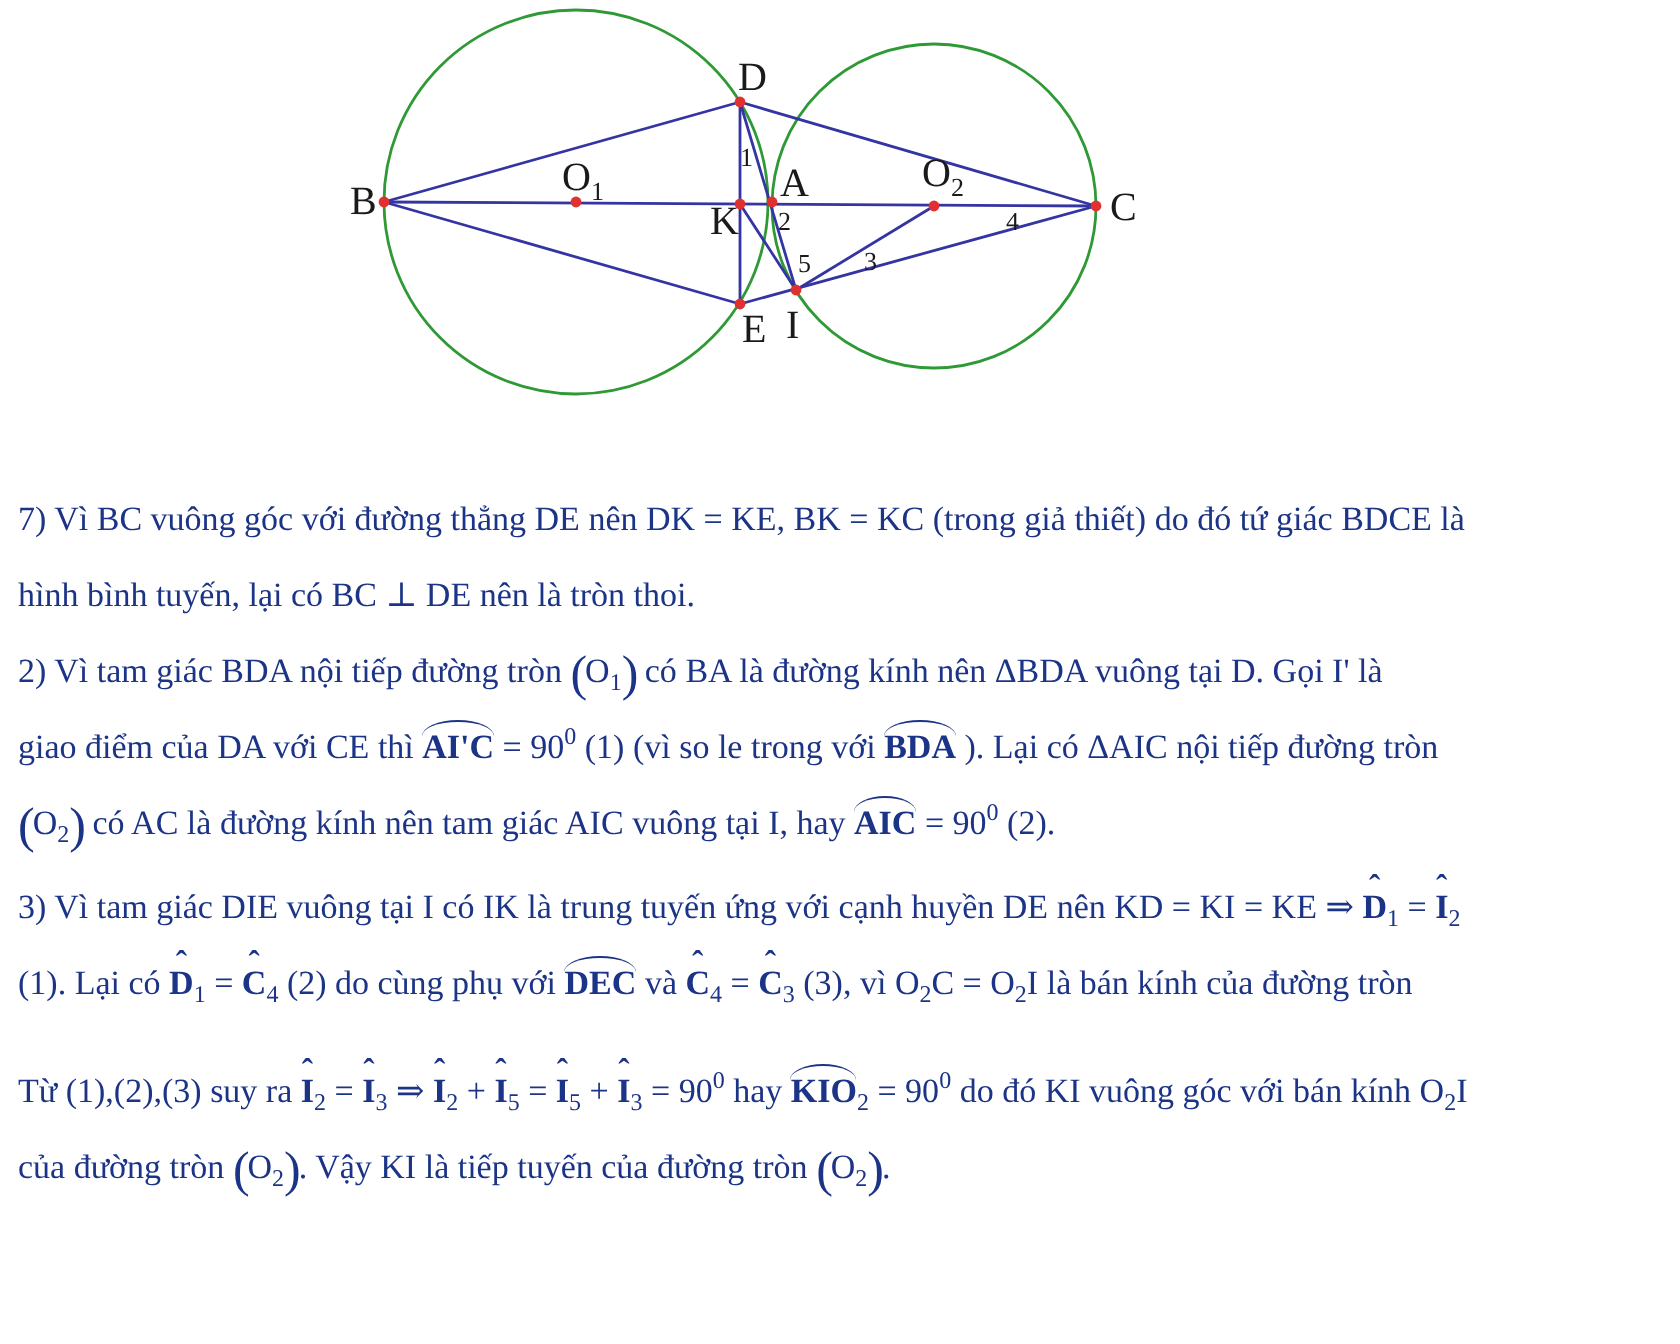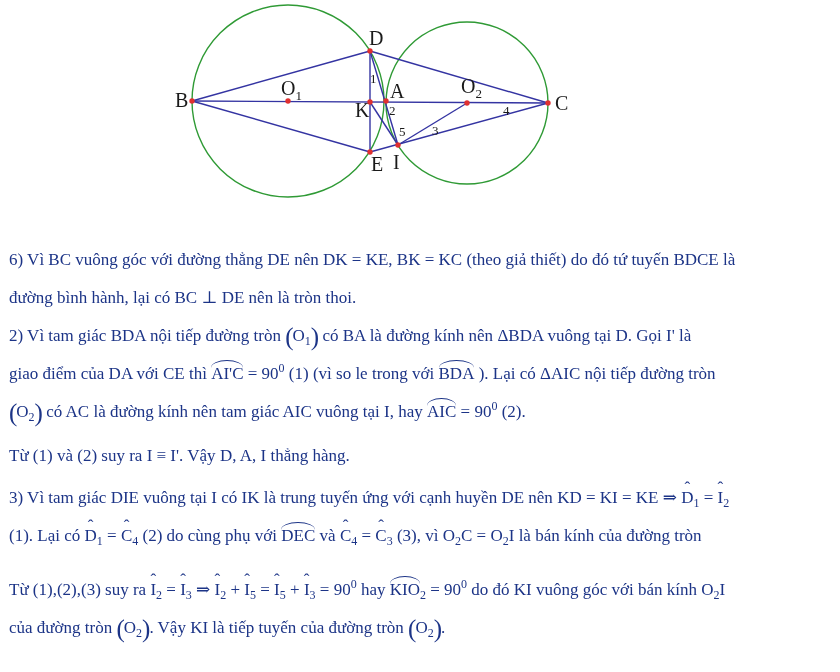--- a/index.html
+++ b/index.html
@@ -10,21 +10,21 @@
   #solution{position:absolute;left:9px;top:241px;width:826px;font-size:17px;line-height:38px;}
   .line{white-space:nowrap;}
   .para{margin:0;}
   .para.p2{margin-top:6px;}
   .para.p3{margin-top:4px;}
   .para.p4{margin-top:16px;}
   .m{}
   .bp{font-size:25px;vertical-align:-4px;letter-spacing:-1px;line-height:0;}
   sub{font-size:12px;vertical-align:-4px;line-height:0;}
   sup{font-size:12px;vertical-align:7px;line-height:0;}
-  .hat{position:relative;white-space:nowrap;display:inline-block;line-height:1;}
+  .hat{position:relative;white-space:nowrap;display:inline-block;line-height:1;font-weight:bold;}
   .hatw::before{content:"";position:absolute;left:0;right:0;top:-5px;height:7px;
     border-top:1.4px solid currentColor;border-radius:50% 50% 0 0/100% 100% 0 0;}
   .hatc::before{content:"\2C6";position:absolute;left:50%;top:-10px;transform:translateX(-50%);
     font-size:17px;line-height:1;}
 </style>
 </head>
 <body>
 
 <div id="figure-wrap">
   <svg id="diagram" width="840" height="215" viewBox="0 0 840 215" xmlns="http://www.w3.org/2000/svg">
@@ -60,30 +60,27 @@
       <text x="370" y="83" font-size="13" fill="#1a1a1a">1</text>
       <text x="389" y="115" font-size="13" fill="#1a1a1a">2</text>
       <text x="399" y="136" font-size="13" fill="#1a1a1a">5</text>
       <text x="432" y="135" font-size="13" fill="#1a1a1a">3</text>
       <text x="503" y="115" font-size="13" fill="#1a1a1a">4</text>
     </svg>
 </div>
 
 <div id="solution" style="color: rgb(28, 52, 135);">
     <div class="para p0">
-      <div class="line"><span>6) Vì </span><span class="m">BC</span><span> vuông góc với đường thẳng </span><span class="m">DE</span><span> nên </span><span class="m">DK = KE, BK = KC</span><span> (theo giả thiết) do đó tứ tuyến </span><span class="m">BDCE</span><span> là</span></div>
-      <div class="line"><span>đường bình hành, lại có </span><span class="m">BC ⊥ DE</span><span> nên là tròn thoi.</span></div>
+      <div class="line"><span>7) Vì </span><span class="m">BC</span><span> vuông góc với đường thẳng </span><span class="m">DE</span><span> nên </span><span class="m">DK = KE, BK = KC</span><span> (trong giả thiết) do đó tứ giác </span><span class="m">BDCE</span><span> là</span></div>
+      <div class="line"><span>hình bình tuyến, lại có </span><span class="m">BC ⊥ DE</span><span> nên là tròn thoi.</span></div>
     </div>
     <div class="para p1">
       <div class="line"><span>2) Vì tam giác </span><span class="m">BDA</span><span> nội tiếp đường tròn </span><span class="bp">(</span><span class="m">O<sub>1</sub></span><span class="bp">)</span><span> có </span><span class="m">BA</span><span> là đường kính nên </span><span class="m">ΔBDA</span><span> vuông tại </span><span class="m">D</span><span>. Gọi </span><span class="m">I'</span><span> là</span></div>
       <div class="line"><span>giao điểm của </span><span class="m">DA</span><span> với </span><span class="m">CE</span><span> thì </span><span class="m"><span class="hat hatw">AI'C</span></span><span class="m"> = 90<sup>0</sup></span><span> (1) (vì so le trong với </span><span class="m"><span class="hat hatw">BDA</span></span><span> ). Lại có </span><span class="m">ΔAIC</span><span> nội tiếp đường tròn</span></div>
       <div class="line"><span class="bp">(</span><span class="m">O<sub>2</sub></span><span class="bp">)</span><span> có </span><span class="m">AC</span><span> là đường kính nên tam giác </span><span class="m">AIC</span><span> vuông tại </span><span class="m">I</span><span>, hay </span><span class="m"><span class="hat hatw">AIC</span></span><span class="m"> = 90<sup>0</sup></span><span> (2).</span></div>
-    </div>
-    <div class="para p2">
-      <div class="line"><span>Từ (1) và (2) suy ra </span><span class="m">I ≡ I'</span><span>. Vậy </span><span class="m">D, A, I</span><span> thẳng hàng.</span></div>
     </div>
     <div class="para p3">
       <div class="line"><span>3) Vì tam giác </span><span class="m">DIE</span><span> vuông tại </span><span class="m">I</span><span> có </span><span class="m">IK</span><span> là trung tuyến ứng với cạnh huyền </span><span class="m">DE</span><span> nên </span><span class="m">KD = KI = KE ⇒ </span><span class="m"><span class="hat hatc">D</span><sub>1</sub></span><span class="m"> = </span><span class="m"><span class="hat hatc">I</span><sub>2</sub></span></div>
       <div class="line"><span>(1). Lại có </span><span class="m"><span class="hat hatc">D</span><sub>1</sub></span><span class="m"> = </span><span class="m"><span class="hat hatc">C</span><sub>4</sub></span><span> (2) do cùng phụ với </span><span class="m"><span class="hat hatw">DEC</span></span><span> và </span><span class="m"><span class="hat hatc">C</span><sub>4</sub></span><span class="m"> = </span><span class="m"><span class="hat hatc">C</span><sub>3</sub></span><span> (3), vì </span><span class="m">O<sub>2</sub></span><span class="m">C = O<sub>2</sub></span><span class="m">I</span><span> là bán kính của đường tròn</span></div>
     </div>
     <div class="para p4">
       <div class="line"><span>Từ (1),(2),(3) suy ra </span><span class="m"><span class="hat hatc">I</span><sub>2</sub></span><span class="m"> = </span><span class="m"><span class="hat hatc">I</span><sub>3</sub></span><span class="m"> ⇒ </span><span class="m"><span class="hat hatc">I</span><sub>2</sub></span><span class="m"> + </span><span class="m"><span class="hat hatc">I</span><sub>5</sub></span><span class="m"> = </span><span class="m"><span class="hat hatc">I</span><sub>5</sub></span><span class="m"> + </span><span class="m"><span class="hat hatc">I</span><sub>3</sub></span><span class="m"> = 90<sup>0</sup></span><span> hay </span><span class="m"><span class="hat hatw">KIO</span><sub>2</sub></span><span class="m"> = 90<sup>0</sup></span><span> do đó </span><span class="m">KI</span><span> vuông góc với bán kính </span><span class="m">O<sub>2</sub></span><span class="m">I</span></div>
       <div class="line"><span>của đường tròn </span><span class="bp">(</span><span class="m">O<sub>2</sub></span><span class="bp">)</span><span>. Vậy </span><span class="m">KI</span><span> là tiếp tuyến của đường tròn </span><span class="bp">(</span><span class="m">O<sub>2</sub></span><span class="bp">)</span><span>.</span></div>
     </div>
   </div>

